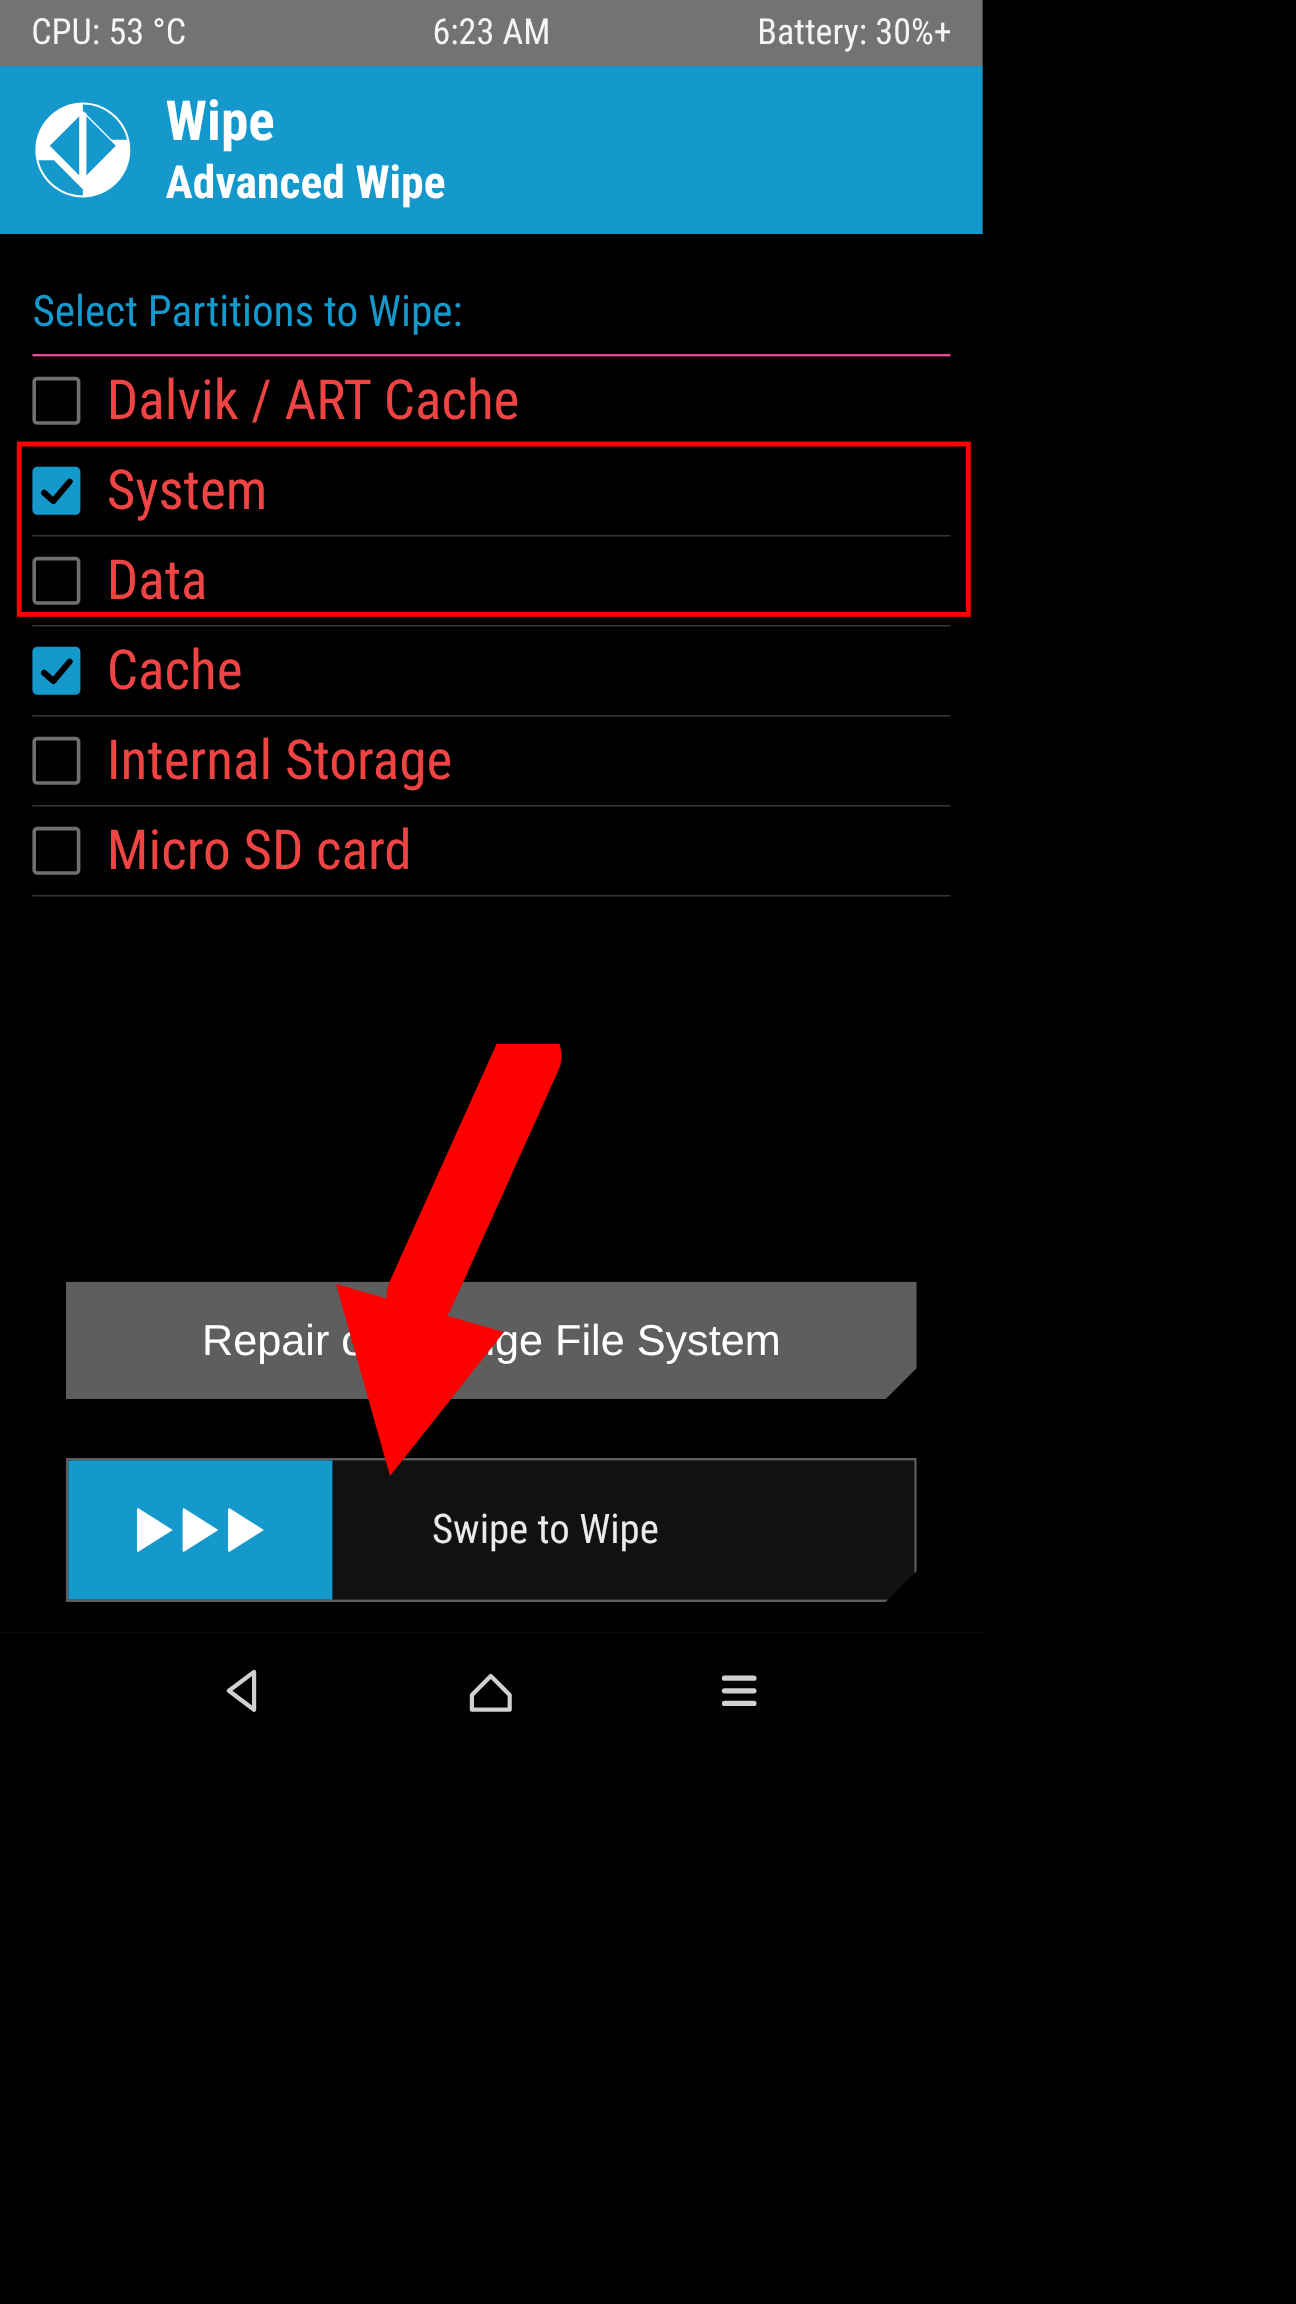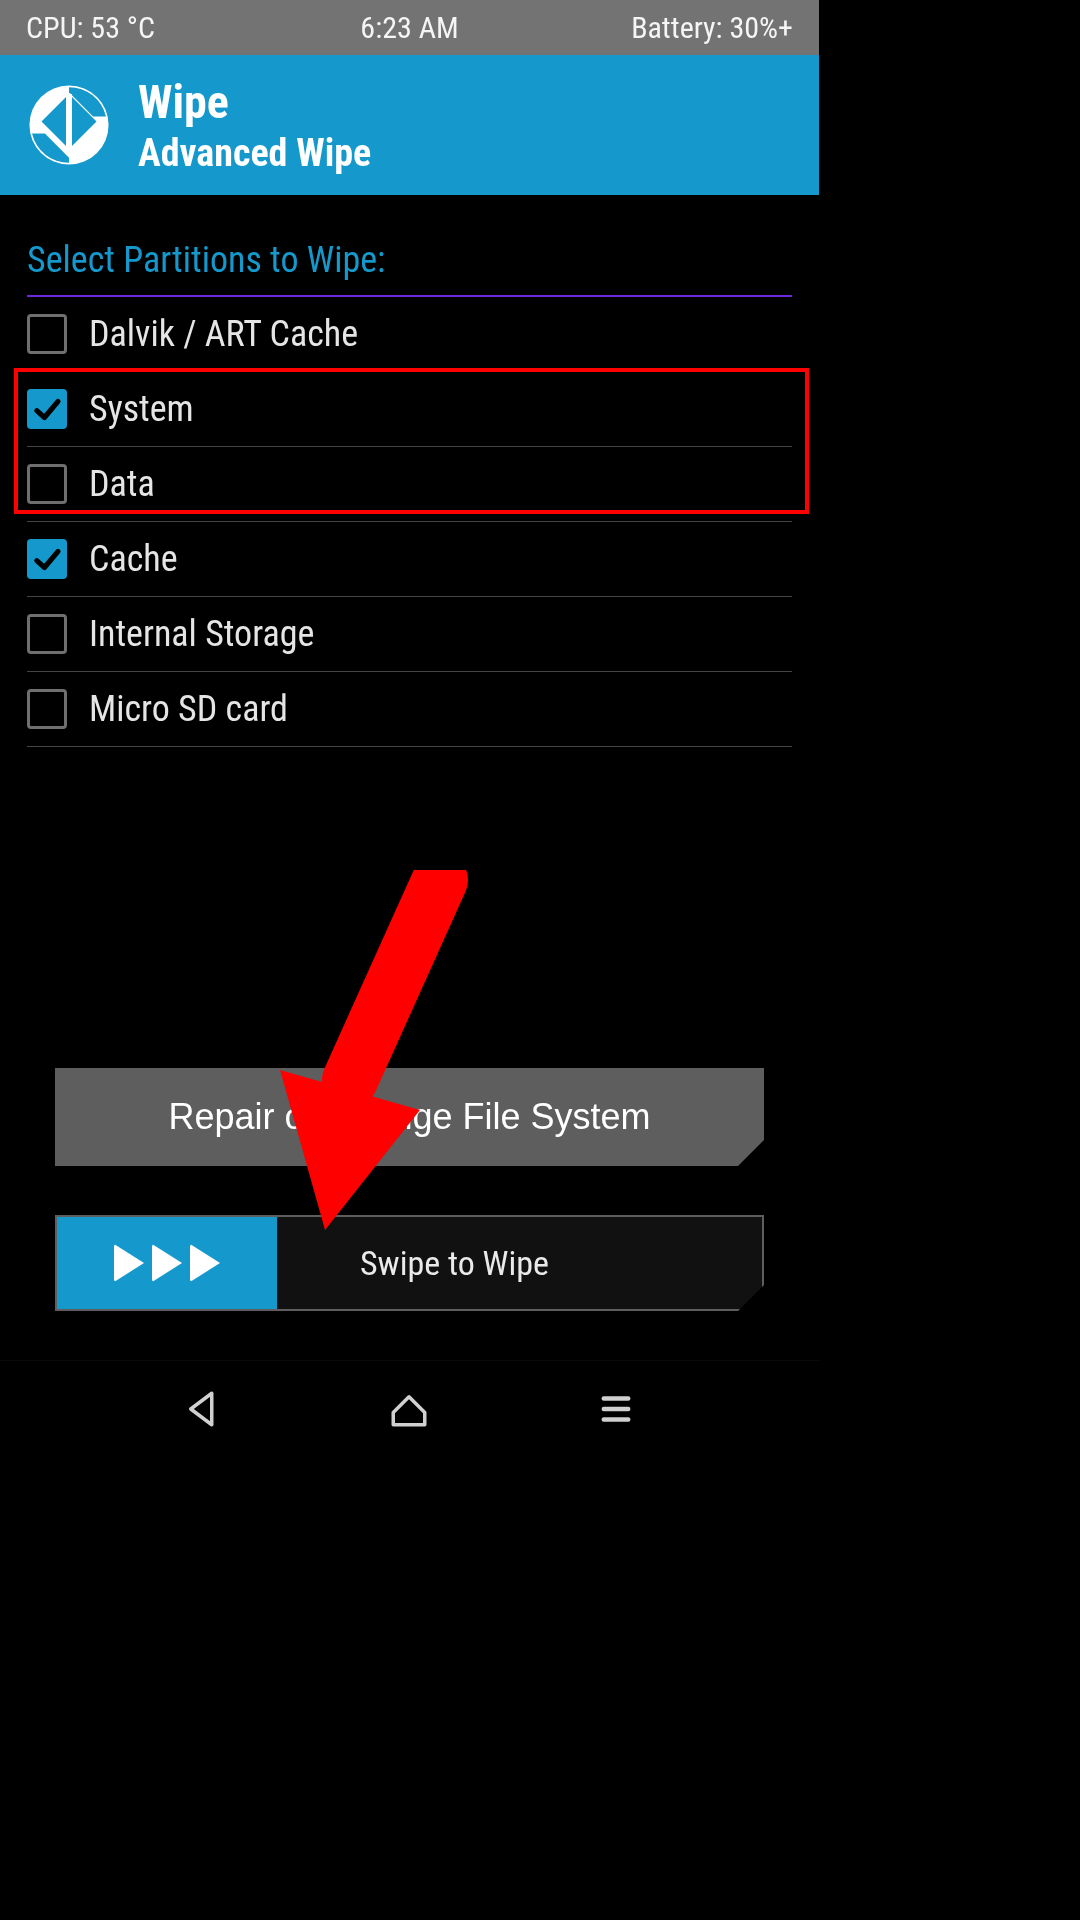--- a/index.html
+++ b/index.html
@@ -52,21 +52,21 @@
     left: 0; right: 0;
     bottom: 96px; 
     padding: 0 27px;
   }
   .section-label {
     color: #1599cc;
     font-size: 36px;
     font-weight: 400;
     margin-top: 44px;
     padding-bottom: 14px;
-    border-bottom: 2px solid #6d28d9;
+    border-bottom: 2px solid #ec4899;
   }
 
   .partition-list { }
   .partition-row {
     display: flex;
     align-items: center;
     gap: 22px;
     height: 75px;
     border-bottom: 1px solid #444;
   }
@@ -77,22 +77,22 @@
     border-radius: 4px;
     flex-shrink: 0;
     position: relative;
   }
   .chk.checked {
     background: #1599cc;
     border-color: #1599cc;
   }
   .chk.checked svg { position: absolute; inset: 0; }
   .partition-label {
-    font-size: 36px;
-    color: #e5e5e5;
+    font-size: 46px;
+    color: #ef4444;
   }
 
   .highlight-box {
     position: absolute;
     left: 14px;
     right: 10px;
     border: 4px solid #ff0000;
     top: 370px;
     height: 146px;
     pointer-events: none;
@@ -110,21 +110,21 @@
     display: flex; align-items: center; justify-content: center;
     clip-path: polygon(0 0, 100% 0, 100% calc(100% - 26px), calc(100% - 26px) 100%, 0 100%);
     border: none;
   }
 
   
   .swipe-wrap {
     position: absolute;
     left: 55px; right: 55px;
     top: 1215px;
-    height: 96px;
+    height: 120px;
   }
   .swipe-track {
     width: 100%; height: 100%;
     border: 2px solid #5e5e5e;
     background: #111;
     display: flex; align-items: center; justify-content: center;
     clip-path: polygon(0 0, 100% 0, 100% calc(100% - 26px), calc(100% - 26px) 100%, 0 100%);
     position: relative;
   }
   .swipe-label { font-size: 34px; color: #eaeaea; padding-left: 90px; }

